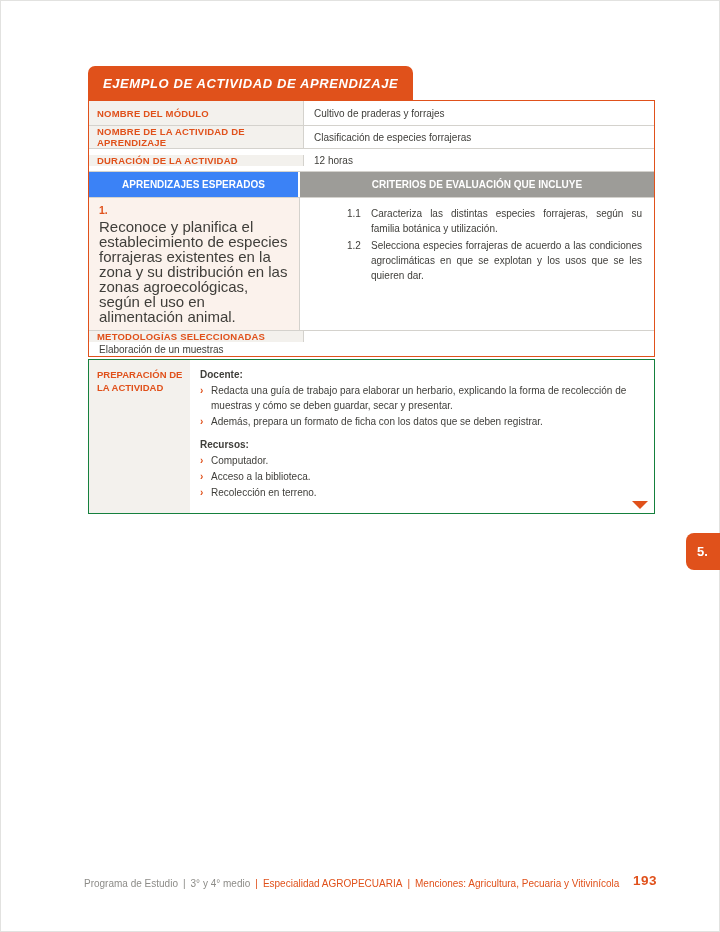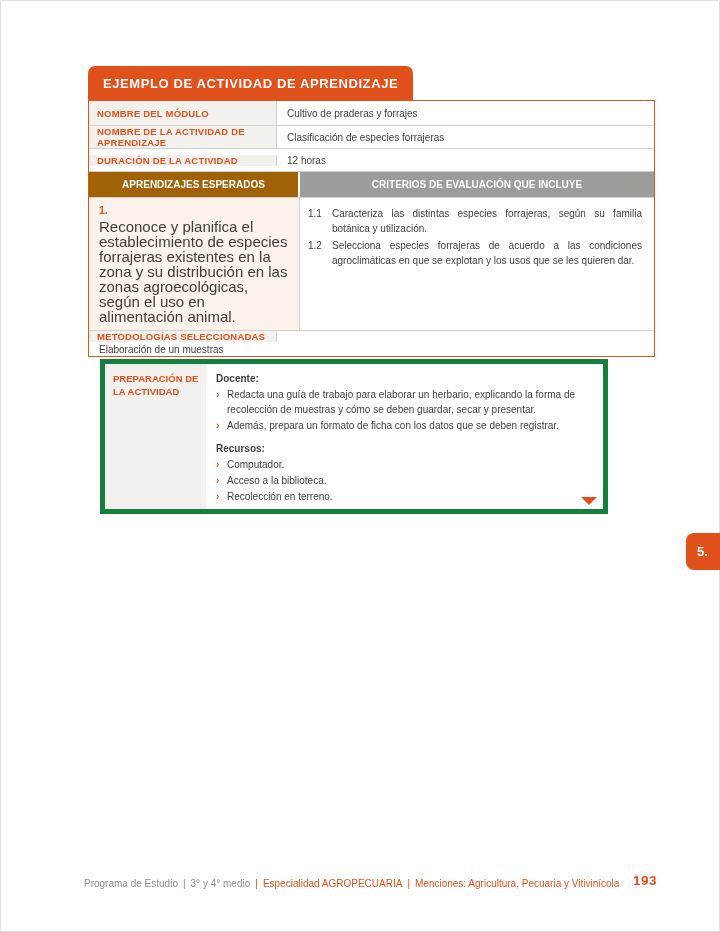--- a/index.html
+++ b/index.html
@@ -6,72 +6,72 @@
   .page{
     position:relative;width:720px;height:932px;background:#ffffff;
     font-family:"Liberation Sans",sans-serif;overflow:hidden;
     outline:1px solid #e2e2e0;outline-offset:-1px;
   }
   
   .title-tab{
     position:absolute;left:88px;top:66px;height:35px;
     background:#e0511b;color:#ffffff;font-weight:bold;font-size:13px;
     letter-spacing:.6px;display:flex;align-items:center;
-    padding:4px 15px;border-radius:7px 7px 0 0;box-sizing:border-box;
+    padding:4px 15px;border-radius:7px 7px 0 0;box-sizing:border-box;font-style:italic;
   }
   
   .main-table{
     position:absolute;left:88px;top:100px;width:567px;
     border:1px solid #e0511b;box-sizing:border-box;background:#fff;
   }
   .trow{display:flex;border-bottom:1px solid #d4d2cd;}
   .trow:last-child{border-bottom:none;}
   .tlabel{
-    width:188px;flex-shrink:0;background:#f3f1ed;color:#e0511b;
+    width:215px;flex-shrink:0;background:#f3f1ed;color:#e0511b;
     font-weight:bold;font-size:9.5px;letter-spacing:.2px;
     padding:0 8px;border-right:1px solid #d4d2cd;
     display:flex;align-items:center;box-sizing:border-box;
   }
   .tvalue{
     flex:1;font-size:10px;color:#3f3e3a;padding:0 10px;
     display:flex;align-items:center;box-sizing:border-box;
   }
   .r1{height:24px;} .r2{height:22px;} .r3{height:22px;align-items:center;}
   .hrow{display:flex;height:25px;border-bottom:1px solid #d4d2cd;}
   .hleft{
-    width:211px;flex-shrink:0;background:#a16207;color:#fff;
+    width:211px;flex-shrink:0;background:#3b82f6;color:#fff;
     font-weight:bold;font-size:10px;display:flex;align-items:center;
     justify-content:center;border-right:2px solid #ffffff;box-sizing:border-box;
   }
   .hright{
     flex:1;background:#9d9c98;color:#fff;font-weight:bold;font-size:10px;
     display:flex;align-items:center;justify-content:center;
   }
   .crow{display:flex;border-bottom:1px solid #d4d2cd;min-height:97px;}
   .learn-cell{
     width:211px;flex-shrink:0;background:#fbf2ec;
     padding:6px 10px;border-right:1px solid #d4d2cd;box-sizing:border-box;
   }
   .learn-num{color:#e0511b;font-weight:bold;font-size:10.5px;margin-bottom:3px;}
   .learn-text{font-size:15px;color:#3f3e3a;line-height:15px;}
-  .crit-cell{flex:1;padding:8px 8px 6px 8px;box-sizing:border-box;}
+  .crit-cell{flex:1;padding:8px 8px 6px 8px;box-sizing:border-box;margin-left:39px;}
   .crit{display:flex;font-size:10px;color:#3f3e3a;line-height:15px;margin-bottom:2px;}
   .crit-num{width:24px;flex-shrink:0;}
   .crit-text{flex:1;text-align:justify;padding-right:4px;}
   .rmet{height:25px;flex-direction:column;}
   
   .desc-banner{
     position:absolute;left:88px;top:322px;width:567px;box-sizing:border-box;
     background:#e0511b;color:#ffffff;font-weight:bold;font-size:10px;
     line-height:13px;padding:5px 12px 6px 12px;letter-spacing:.2px;
   }
   
   .prep-section{
-    position:absolute;left:88px;top:359px;width:508px;height:155px;
-    border:5px solid #15803d;box-sizing:border-box;display:flex;background:#fff;margin-left:12px;
+    position:absolute;left:88px;top:359px;width:567px;height:155px;
+    border:1px solid #15803d;box-sizing:border-box;display:flex;background:#fff;
   }
   .prep-label{
     width:101px;flex-shrink:0;background:#f3f1ed;color:#e0511b;
     font-weight:bold;font-size:9.5px;line-height:13px;padding:8px 6px 0 8px;
     box-sizing:border-box;
   }
   .prep-content{flex:1;padding:5px 14px 4px 10px;font-size:10px;color:#3f3e3a;position:relative;box-sizing:border-box;}
   .sect-title{font-weight:bold;margin:4px 0 3px 0;}
   .bullet-row{display:flex;line-height:15px;margin-bottom:1px;}
   .bullet-mark{color:#e0511b;font-weight:bold;width:11px;flex-shrink:0;}

